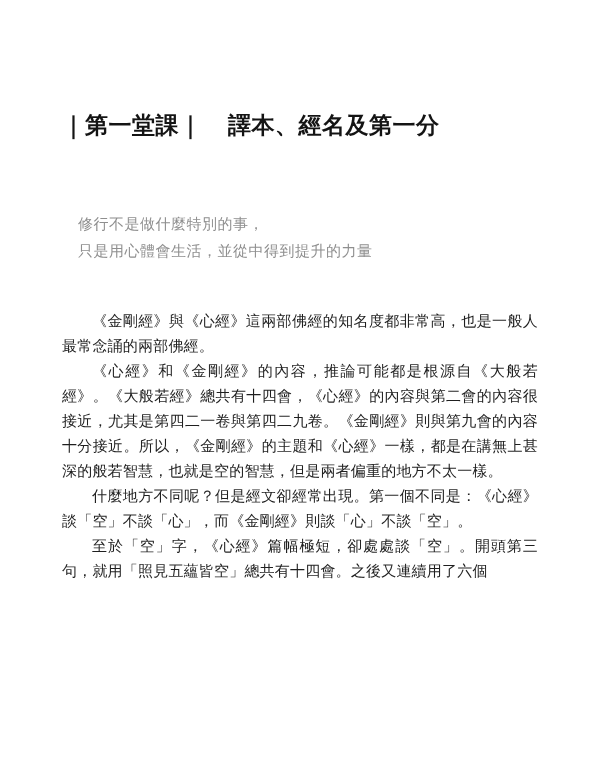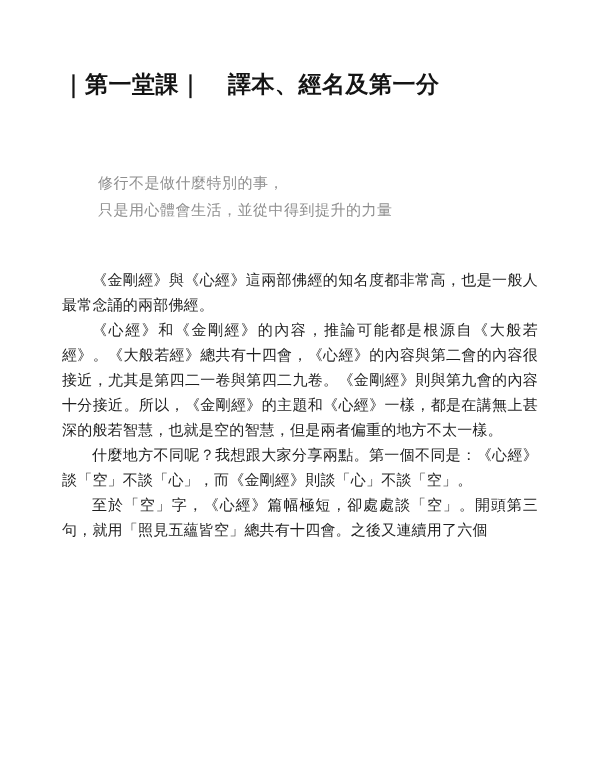--- a/index.html
+++ b/index.html
@@ -7,39 +7,39 @@
     padding: 0;
     background: #e9e9e9;
   }
   .page {
     position: relative;
     width: 600px;
     height: 778px;
     margin: 0 auto;
     background: #ffffff;
     box-sizing: border-box;
-    padding: 68px 62px 0 62px;
+    padding: 109px 62px 0 62px;
     font-family: "Liberation Serif", "DejaVu Serif", serif;
     overflow: hidden;
   }
   .chapter-title {
     margin: 0;
     font-size: 23px;
     line-height: 34px;
     font-weight: 700;
     color: #141414;
     letter-spacing: 0.5px;
     white-space: nowrap;
   }
   .chapter-title .subject {
     margin-left: 26px;
   }
   .epigraph {
     margin-top: 68px;
-    margin-left: 36px;
+    margin-left: 16px;
     font-size: 15px;
     line-height: 27px;
     color: #8f8f8f;
     letter-spacing: 0.5px;
   }
   .body-text {
     margin-top: 44px;
     font-size: 15px;
     line-height: 25px;
     color: #1f1f1f;
@@ -62,17 +62,17 @@
   </h1>
 
   <div class="epigraph">
     <div>修行不是做什麼特別的事，</div>
     <div>只是用心體會生活，並從中得到提升的力量</div>
   </div>
 
   <div class="body-text">
     <p>《金剛經》與《心經》這兩部佛經的知名度都非常高，也是一般人最常念誦的兩部佛經。</p>
     <p>《心經》和《金剛經》的內容，推論可能都是根源自《大般若經》。《大般若經》總共有十四會，《心經》的內容與第二會的內容很接近，尤其是第四二一卷與第四二九卷。《金剛經》則與第九會的內容十分接近。所以，《金剛經》的主題和《心經》一樣，都是在講無上甚深的般若智慧，也就是空的智慧，但是兩者偏重的地方不太一樣。</p>
-    <p>什麼地方不同呢？我想跟大家分享兩點。第一個不同是：《心經》談「空」不談「心」，而《金剛經》則談「心」不談「空」。</p>
+    <p>什麼地方不同呢？但是經文卻經常出現。第一個不同是：《心經》談「空」不談「心」，而《金剛經》則談「心」不談「空」。</p>
     <p>至於「空」字，《心經》篇幅極短，卻處處談「空」。開頭第三句，就用「照見五蘊皆空」總共有十四會。之後又連續用了六個</p>
   </div>
 
 </div>
 
 </body></html>

